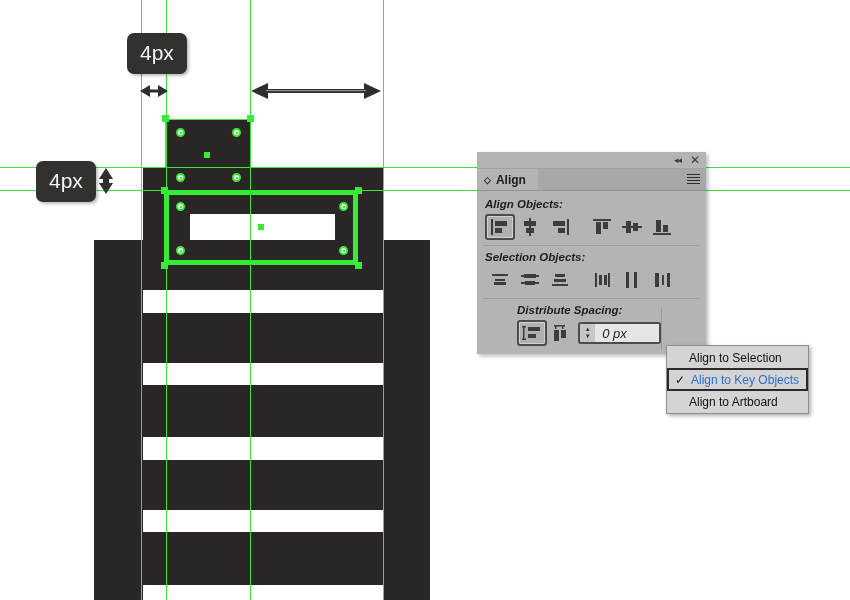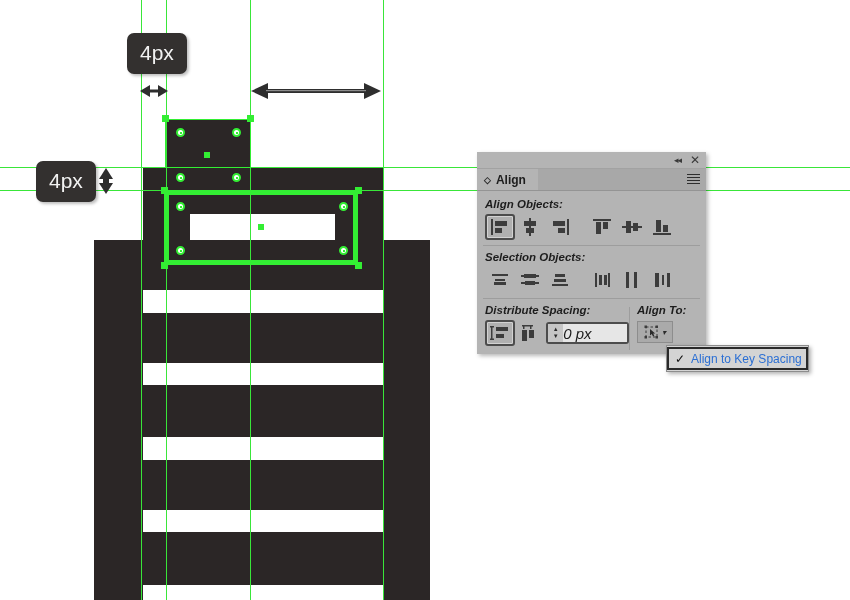--- a/index.html
+++ b/index.html
@@ -192,21 +192,21 @@
   }
   .divider {
     height: 1px;
     background: #9d9d9d;
     margin: 1px 6px 2px 6px;
   }
   .bottom-area {
     display: flex;
     position: relative;
   }
-  .ds-left { width: 152px; }
+  .ds-left { width: 152px; margin-left: 32px; }
   .vsep {
     width: 1px;
     background: #9d9d9d;
     margin: 6px 0 4px 0;
   }
   .ds-right {
     flex: 1;
     padding-left: 7px;
   }
   .spin-field {
@@ -230,21 +230,22 @@
     background: #c6c6c6;
     height: 100%;
   }
   .spin-arrows span {
     font-size: 6px;
     line-height: 5px;
     color: #2a2a2a;
   }
   .spin-value {
     flex: 1;
-    font-size: 15px;
+    padding-left: 7px;
+    font-size: 13px;
     color: #1d1d1d;
     background: #e6e6e6;
     height: 100%;
     display: flex;
     align-items: center;
   }
   .alignto-btn {
     width: 36px; height: 22px;
     background: #aaaaaa;
     border: 1px solid #8d8d8d;
@@ -534,36 +535,28 @@
               <span>▲</span>
               <span>▼</span>
             </div>
             <div class="spin-value" title="0 px">0 px</div>
           </div>
         </div>
       </div>
 
       <div class="vsep"></div>
 
-      <div class="ds-right">
-        <div class="sec-label" style="padding-left:0;">Align To:</div>
-        <div class="alignto-btn">
-          <svg width="17" height="15" viewBox="0 0 17 15">
-            <rect x="2" y="2" width="11" height="10" fill="none" stroke="#3c3c3c" stroke-width="1" stroke-dasharray="2.5,2"></rect>
-            <rect x="0.5" y="0.5" width="2.5" height="2.5" fill="#3c3c3c"></rect>
-            <rect x="11.5" y="0.5" width="2.5" height="2.5" fill="#3c3c3c"></rect>
-            <rect x="0.5" y="11" width="2.5" height="2.5" fill="#3c3c3c"></rect>
-            <rect x="11.5" y="11" width="2.5" height="2.5" fill="#3c3c3c"></rect>
-            <path d="M6 4 L6 10.5 L7.8 9 L9 11.5 L10.3 10.8 L9.2 8.6 L11.2 8.4 Z" fill="#2a2a2a"></path>
-          </svg>
-          <span class="caret">▾</span>
-        </div>
-      </div>
     </div>
   </div>
 </div>
 
 <div id="alignto-menu">
+  <div class="menu-item">
+    <span>Align to Selection</span>
+  </div>
   <div class="menu-item checked">
     <span class="menu-check">✓</span>
-    <span>Align to Key Spacing</span>
+    <span>Align to Key Objects</span>
+  </div>
+  <div class="menu-item">
+    <span>Align to Artboard</span>
   </div>
 </div>
 
 </body></html>

